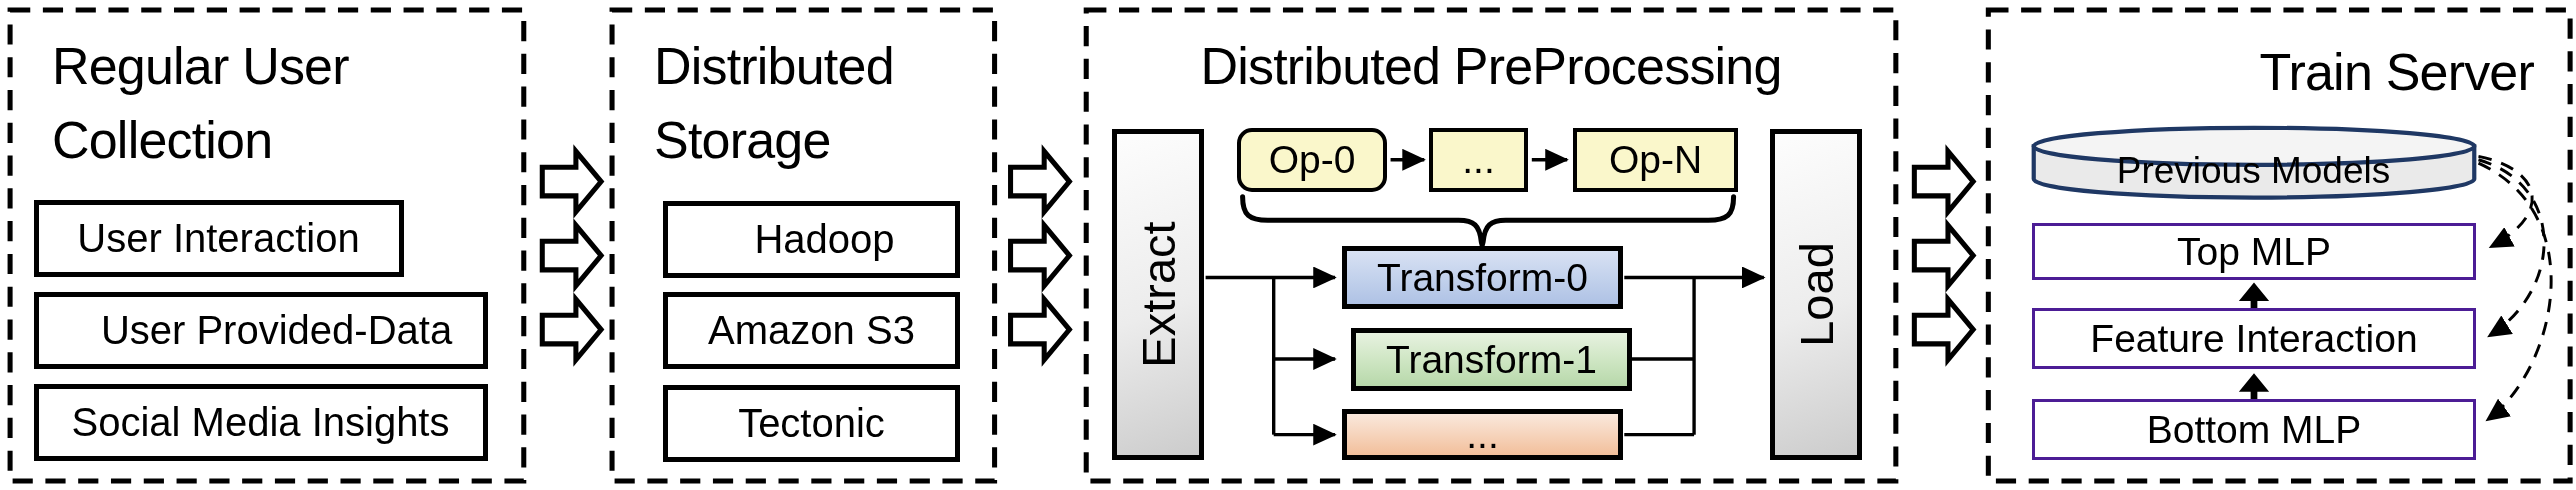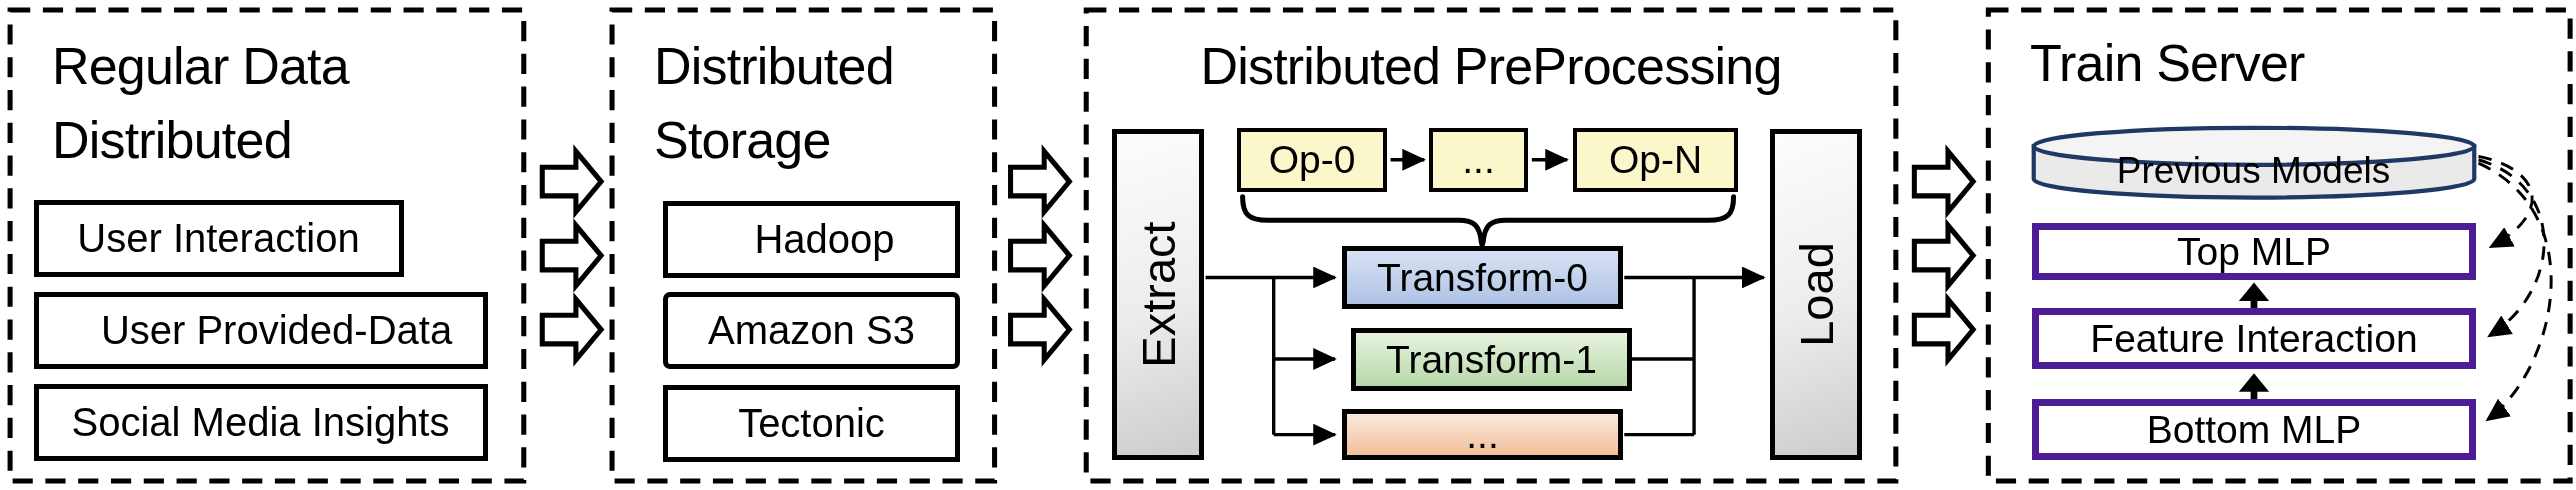--- a/index.html
+++ b/index.html
@@ -13,21 +13,21 @@
   .op-box{position:absolute;background:#faf7cb;border:4.2px solid #000;display:flex;
           align-items:center;justify-content:center;font-size:39px;box-sizing:border-box;}
   .transform-box{position:absolute;border:5px solid #000;display:flex;align-items:center;
           justify-content:center;font-size:39px;box-sizing:border-box;}
   .t0{background:linear-gradient(180deg,#d8e1f3 0%,#c3d2ec 50%,#afc2e5 100%);}
   .t1{background:linear-gradient(180deg,#e7f2e0 0%,#cfe6c4 50%,#b7d8aa 100%);}
   .t2{background:linear-gradient(180deg,#fae8dc 0%,#f6d4bc 50%,#f2bf9b 100%);}
   .etl-box{position:absolute;border:5px solid #000;display:flex;align-items:center;justify-content:center;
            background:linear-gradient(160deg,#fdfdfd 0%,#ececec 55%,#cccccc 100%);box-sizing:border-box;}
   .etl-box span{display:block;transform:rotate(-90deg);font-size:47px;white-space:nowrap;}
-  .layer-box{position:absolute;background:#fff;border:7px solid #4c1d95;display:flex;
+  .layer-box{position:absolute;background:#fff;border:3px solid #4c1d95;display:flex;
              align-items:center;justify-content:center;font-size:39px;box-sizing:border-box;}
   .cyl-label{position:absolute;display:flex;align-items:center;justify-content:center;font-size:37px;}
 </style>
 </head>
 <body>
 
 <div id="canvas">
 
   <svg id="wires" width="2576" height="491" viewBox="0 0 3064 584">
     <defs>
@@ -73,55 +73,55 @@
 
     <path d="M 2681 336 L 2663 358 L 2677 358 L 2677 369 L 2685 369 L 2685 358 L 2699 358 Z" fill="#000"></path>
     <path d="M 2681 444 L 2663 466 L 2677 466 L 2677 477 L 2685 477 L 2685 466 L 2699 466 Z" fill="#000"></path>
 
     <path d="M 2948 186 C 3020 200 3040 252 2962 294" stroke="#000" stroke-width="3.5" fill="none" stroke-dasharray="16 12" marker-end="url(#arr)"></path>
     <path d="M 2948 190 C 3052 220 3048 345 2960 400" stroke="#000" stroke-width="3.5" fill="none" stroke-dasharray="16 12" marker-end="url(#arr)"></path>
     <path d="M 2948 194 C 3082 255 3040 440 2958 500" stroke="#000" stroke-width="3.5" fill="none" stroke-dasharray="16 12" marker-end="url(#arr)"></path>
   </svg>
 
   <div class="section" style="left:10px;top:10px;width:514px;height:471px;">
-    <div class="sec-title" style="left:42px;top:18.5px;width:437px;">Regular Data Distributed</div>
+    <div class="sec-title" style="left:42px;top:18.5px;width:437px;">Regular User Collection</div>
     <div class="plain-box" style="left:23.5px;top:190px;width:370px;height:77px;">User Interaction</div>
     <div class="plain-box" style="left:23.5px;top:282px;width:454px;height:77px;padding-left:32px;">User Provided-Data</div>
     <div class="plain-box" style="left:23.5px;top:374px;width:454px;height:77px;">Social Media Insights</div>
   </div>
 
   <div class="section" style="left:612px;top:10px;width:383px;height:471px;">
     <div class="sec-title" style="left:42px;top:18.5px;width:353px;">Distributed Storage</div>
     <div class="plain-box" style="left:51px;top:191px;width:297px;height:77px;padding-left:26px;">Hadoop</div>
-    <div class="plain-box" style="left:51px;top:282px;width:297px;height:77px;border-radius:7px;">Amazon S3</div>
+    <div class="plain-box" style="left:51px;top:282px;width:297px;height:77px;">Amazon S3</div>
     <div class="plain-box" style="left:51px;top:375px;width:297px;height:77px;">Tectonic</div>
   </div>
 
   <div class="section" style="left:1086px;top:10px;width:810px;height:471px;">
     <div class="sec-title" style="left:0;top:18.5px;width:810px;text-align:center;white-space:nowrap;">Distributed PreProcessing</div>
 
     <div class="etl-box" style="left:26px;top:119px;width:92px;height:331px;">
       <span>Extract</span>
     </div>
 
-    <div class="op-box" style="left:151px;top:118px;width:150px;height:64px;">Op-0</div>
+    <div class="op-box" style="left:151px;top:118px;width:150px;height:64px;border-radius:15px;">Op-0</div>
     <div class="op-box" style="left:343px;top:118px;width:99px;height:64px;">...</div>
     <div class="op-box" style="left:487px;top:118px;width:165px;height:64px;">Op-N</div>
 
     <div class="transform-box t0" style="left:256px;top:236px;width:281px;height:63px;">Transform-0</div>
     <div class="transform-box t1" style="left:256px;top:318px;width:281px;height:63px;margin-left:9px;">Transform-1</div>
     <div class="transform-box t2" style="left:256px;top:399px;width:281px;height:51px;">...</div>
 
     <div class="etl-box" style="left:684px;top:119px;width:92px;height:331px;">
       <span>Load</span>
     </div>
   </div>
 
   <div class="section" style="left:1988px;top:10px;width:582px;height:471px;">
-    <div class="sec-title" style="left:42px;top:16px;width:504px;white-space:nowrap;">Train Server</div>
+    <div class="sec-title" style="left:42px;top:25px;width:504px;white-space:nowrap;text-align:right;">Train Server</div>
 
     <div class="cyl-label" style="left:47px;top:141px;width:437px;height:40px;">Previous Models</div>
 
     <div class="layer-box" style="left:44px;top:213px;width:444px;height:57px;">Top MLP</div>
     <div class="layer-box" style="left:44px;top:298px;width:444px;height:61px;">Feature Interaction</div>
     <div class="layer-box" style="left:44px;top:389px;width:444px;height:61px;">Bottom MLP</div>
   </div>
 
 </div>
 

